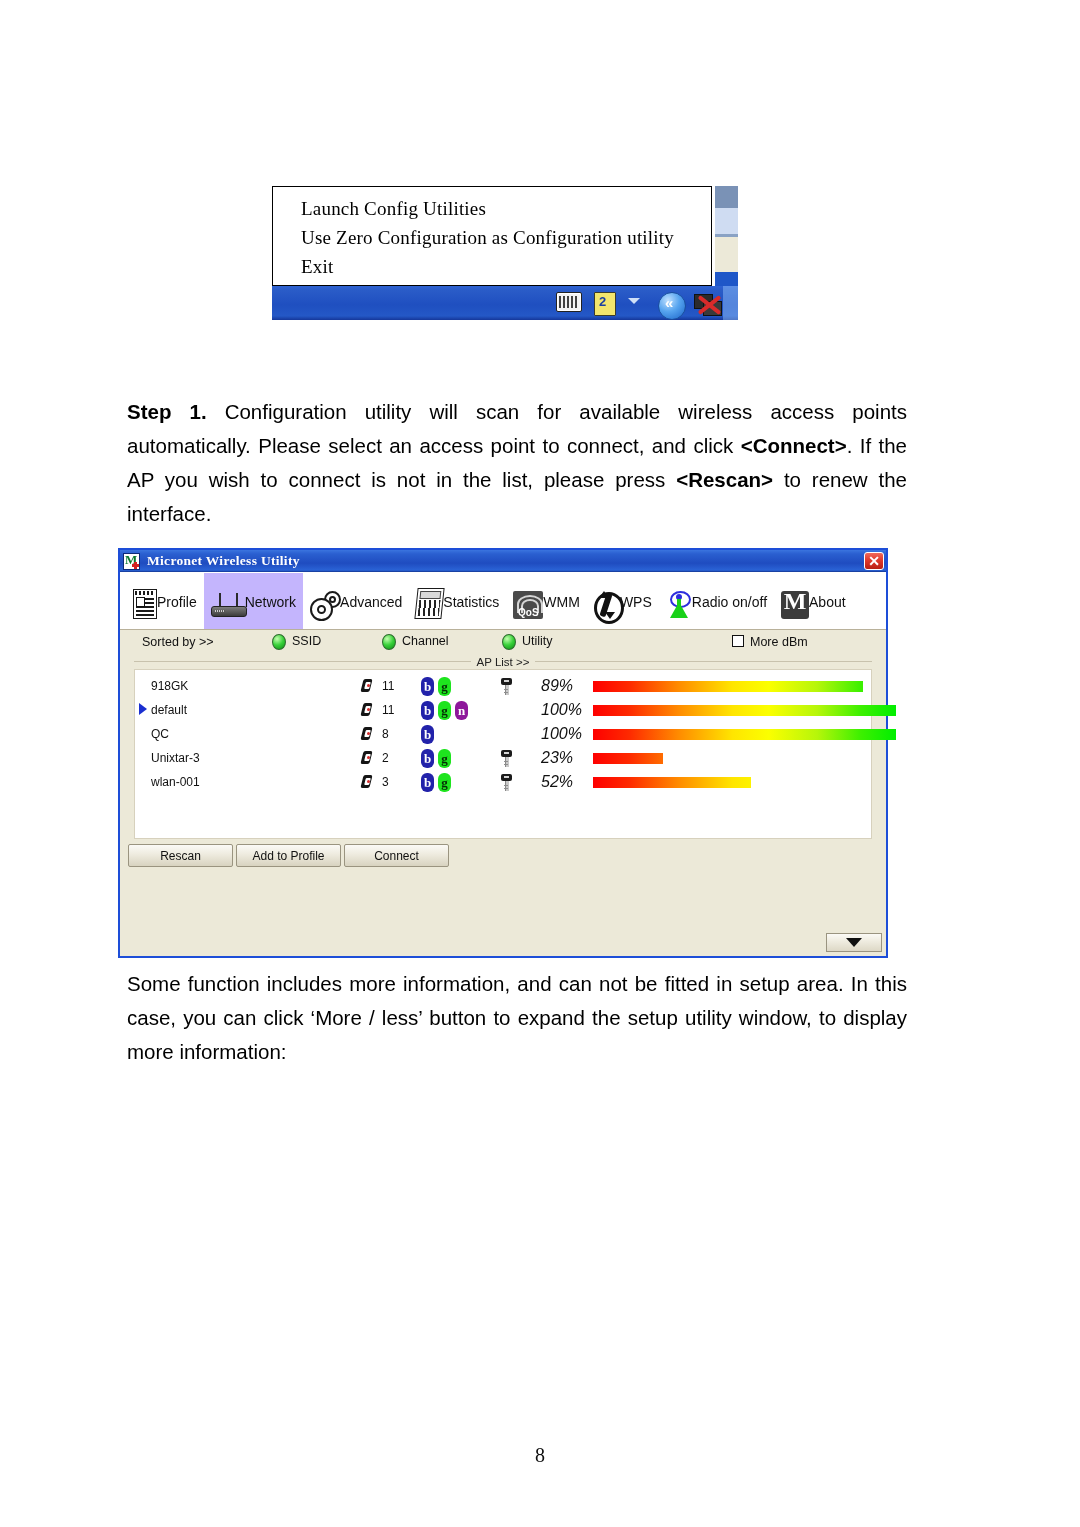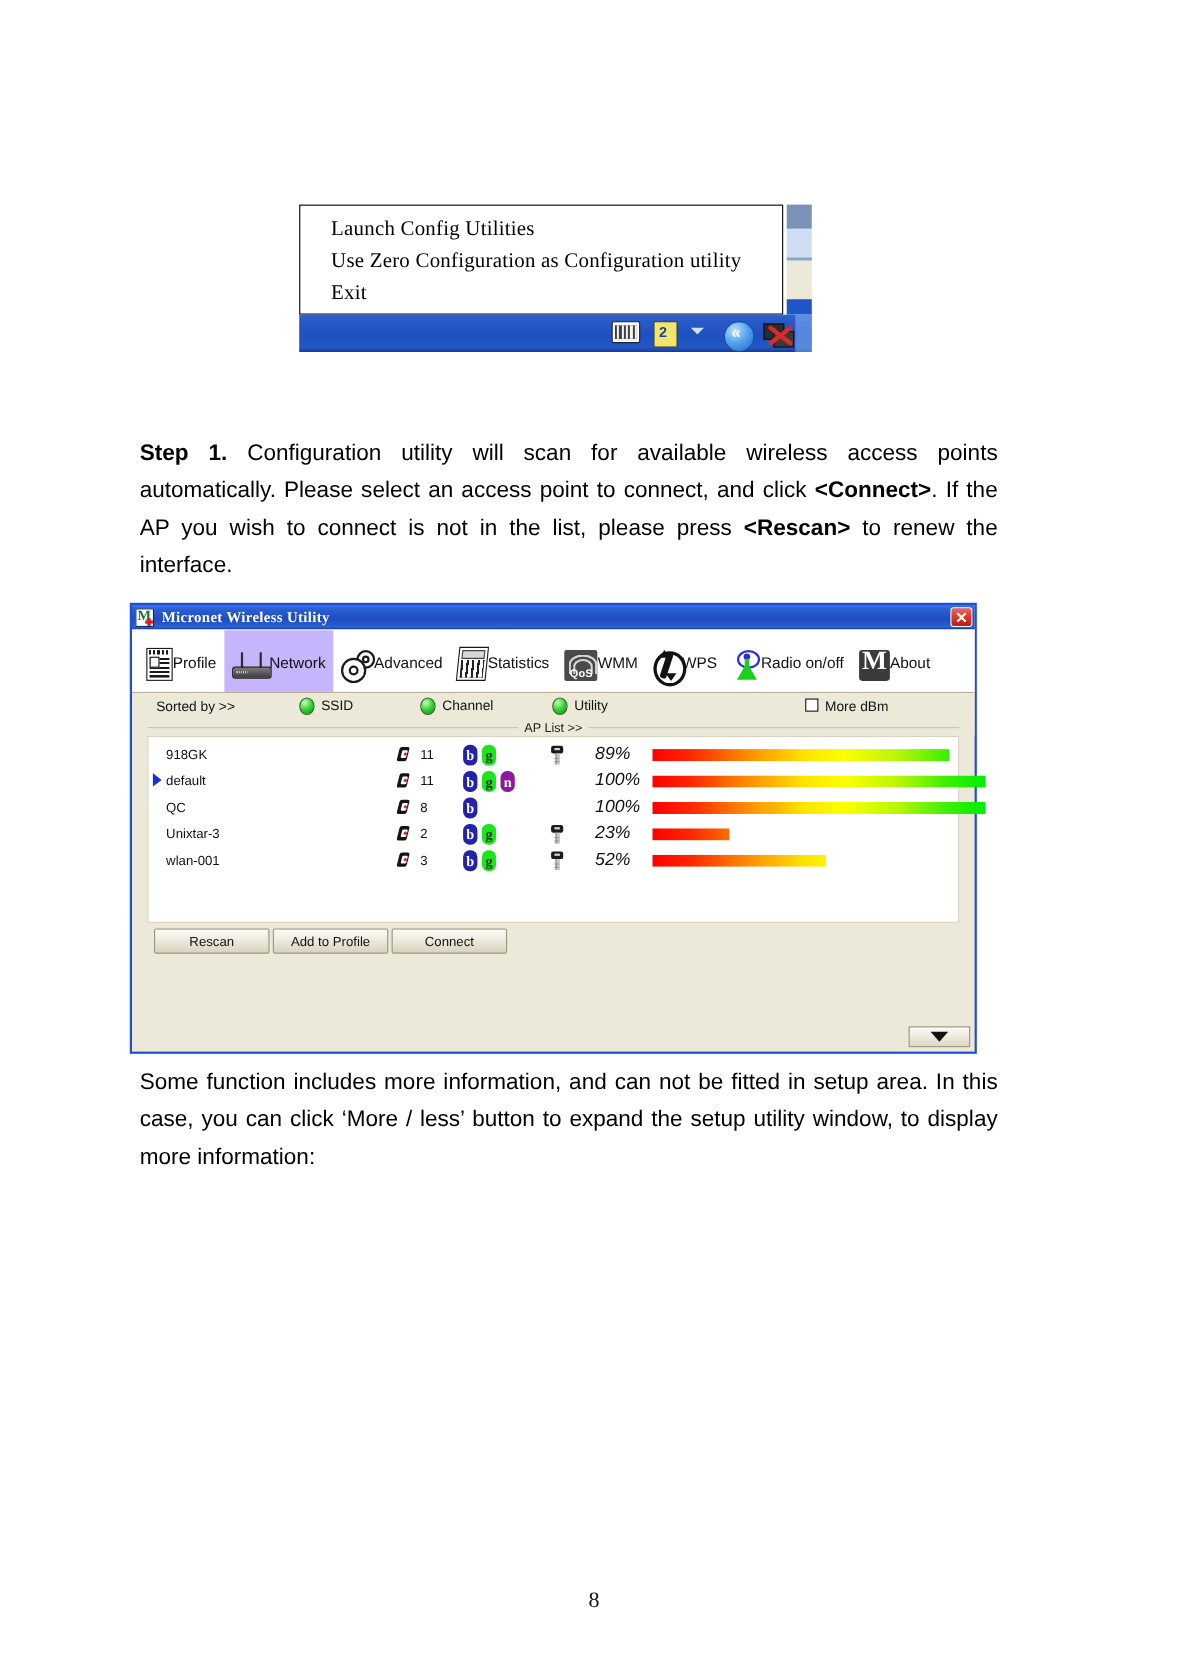--- a/index.html
+++ b/index.html
@@ -213,21 +213,21 @@
   .key-ic .head:after{content:"";position:absolute;left:3px;top:2px;width:5px;height:2px;background:#d4d4d4;}
   .key-ic .shaft{position:absolute;left:4px;top:7px;width:3px;height:10px;background:#c9c9c9;border-left:1px solid #888;}
   .key-ic .shaft:after{content:"";position:absolute;left:-2px;top:4px;width:4px;height:1px;background:#8e8e8e;
      box-shadow:0 3px 0 #8e8e8e;}
 
   .sigbar{position:absolute;left:0;top:1px;height:11px;overflow:hidden;}
   .sigbar .fill{height:100%;width:303px;
      background:linear-gradient(90deg,#fe0000 0%,#fe2a00 12%,#ff8a00 28%,#ffe500 46%,#fbff00 58%,#b6f60a 74%,#3ff000 88%,#00ee00 100%);}
 
   
-  .btnrow{display:flex;gap:3px;padding:5px 20px 0;box-sizing:border-box;text-align:right;}
+  .btnrow{display:flex;gap:3px;padding:5px 8px 0;box-sizing:border-box;text-align:right;}
   .wbtn{
     height:23px;min-width:105px;padding:0 12px;box-sizing:border-box;
     background:linear-gradient(180deg,#fbfaf6 0%,#efece0 42%,#d8d3c0 100%);
     border:1px solid #9a9480;border-radius:2px;
     display:flex;align-items:center;justify-content:center;
     font-size:12px;color:#111;
   }
   .morerow{position:absolute;right:4px;bottom:4px;}
   .morebtn{
     width:54px;height:17px;

